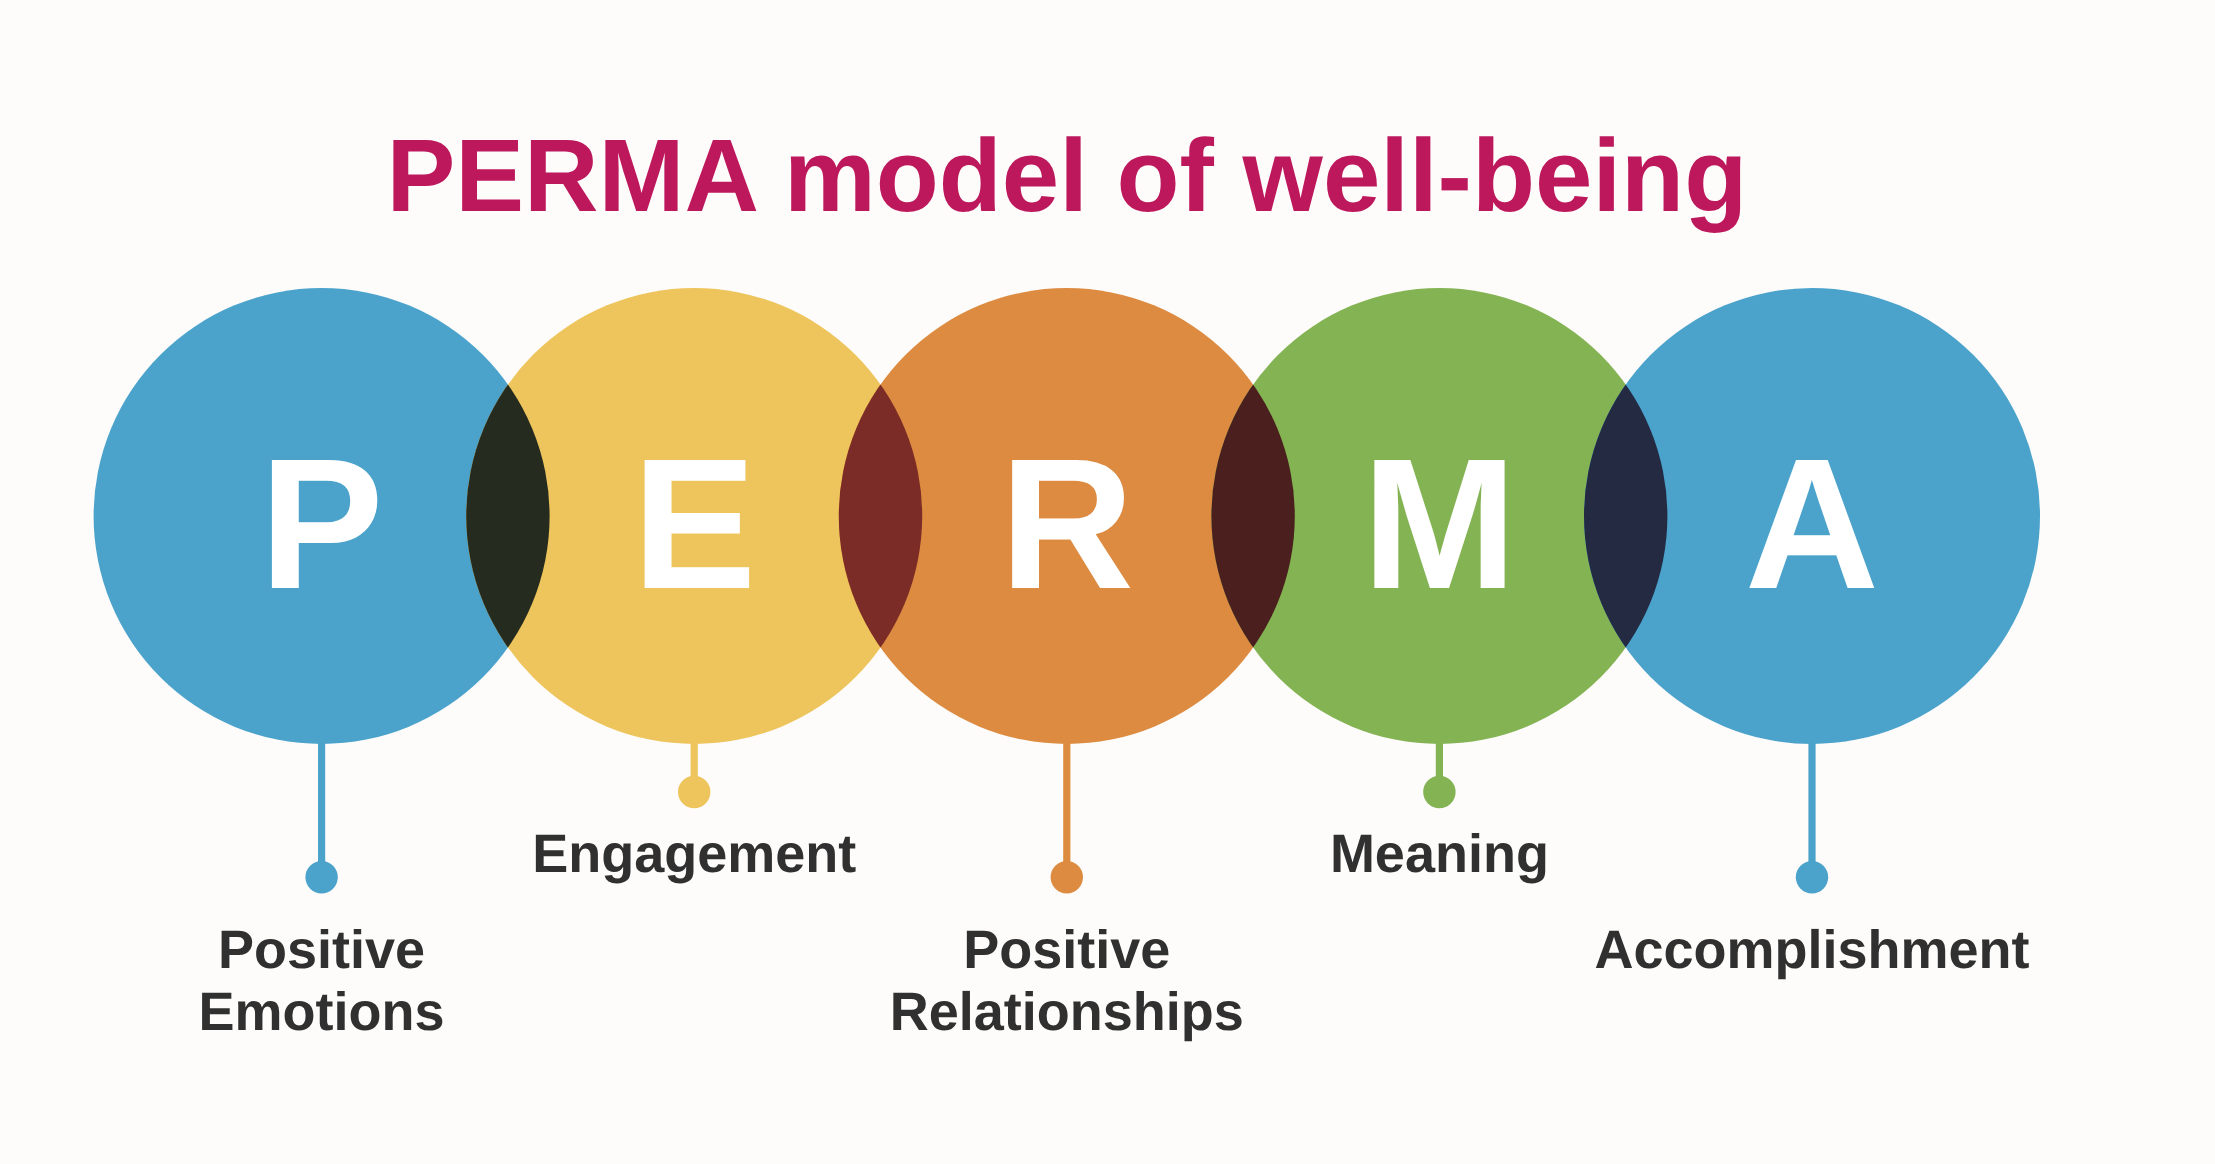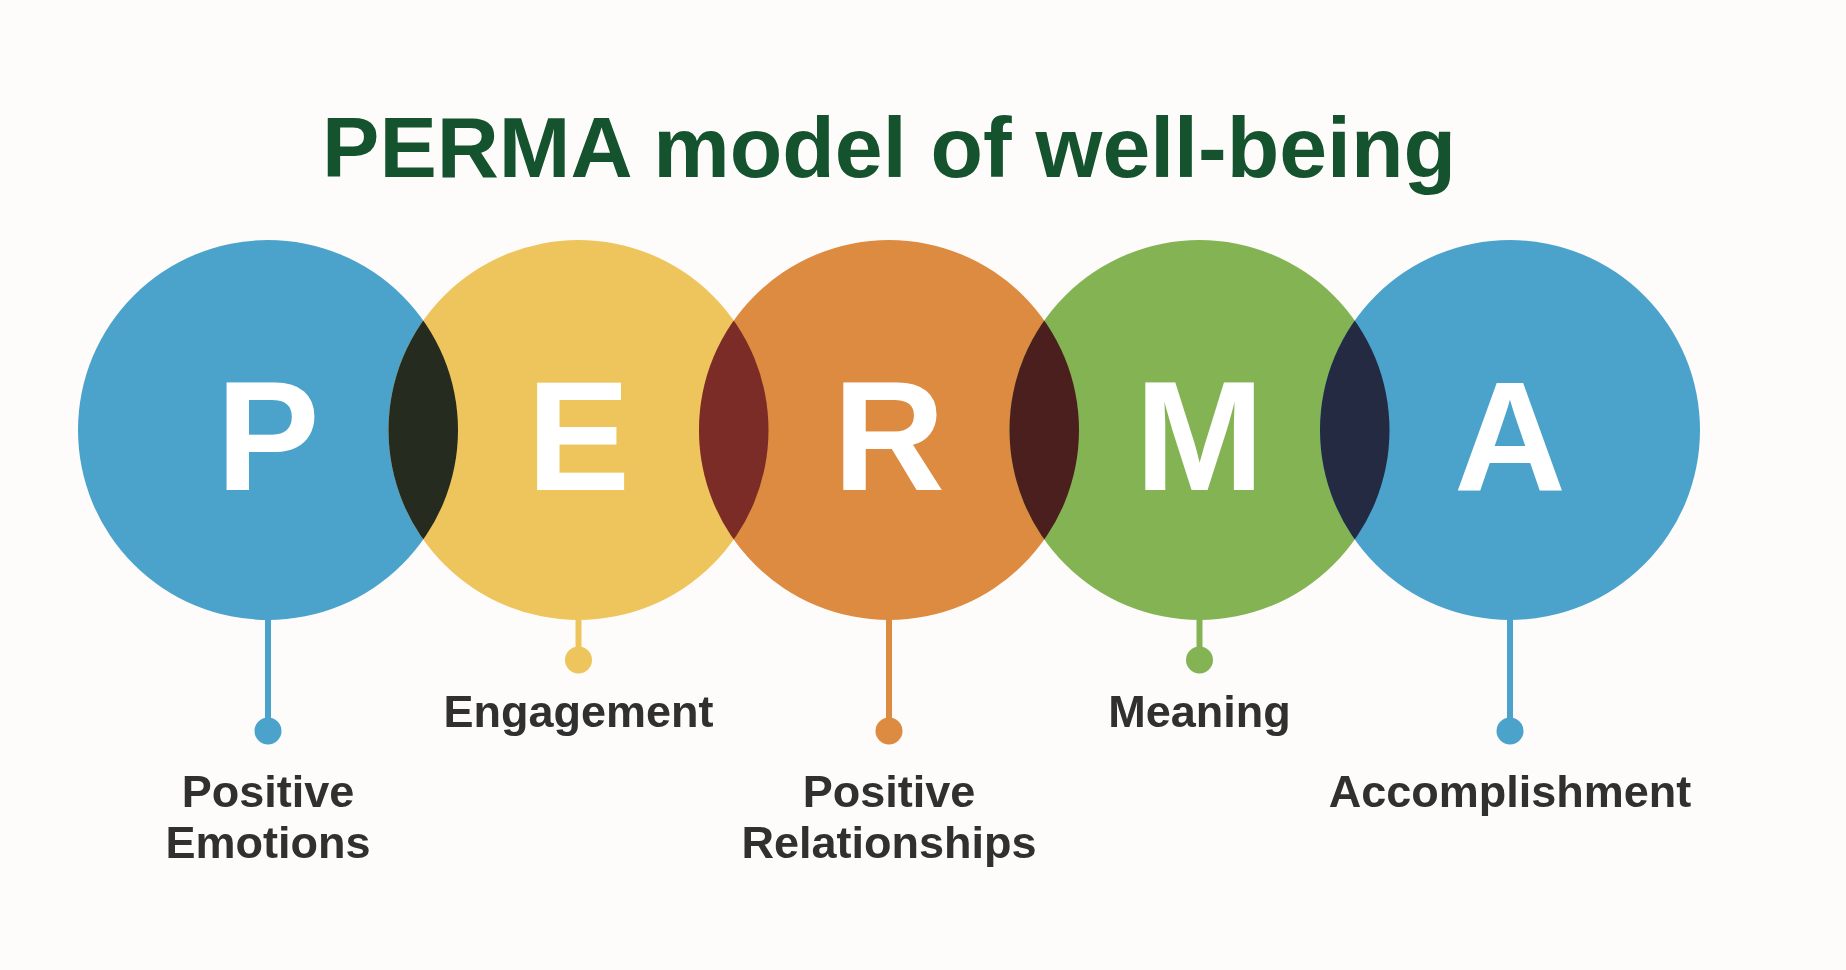--- a/index.html
+++ b/index.html
@@ -42,21 +42,21 @@
   }
   .circle-label {
     font-size: 45px;
     font-weight: 700;
   }
 </style>
 </head>
 <body style="background: rgb(253, 252, 250);">
 
 <div class="canvas">
-  <h1 class="title" style="color: #14532d;">PERMA model of well-being</h1>
+  <h1 class="title" style="color: #be185d;">PERMA model of well-being</h1>
   <svg id="diagram-svg" class="diagram" width="1846" height="970" viewBox="0 0 1846 970">
       <circle cx="268" cy="430" r="190" fill="#4ba3cc"></circle>
       <circle cx="578.5" cy="430" r="190" fill="#eec55c"></circle>
       <circle cx="889" cy="430" r="190" fill="#dc8b41"></circle>
       <circle cx="1199.5" cy="430" r="190" fill="#84b354"></circle>
       <circle cx="1510" cy="430" r="190" fill="#4ba3cc"></circle>
       <defs>
         <clipPath id="clip-0">
           <circle cx="268" cy="430" r="190"></circle>
         </clipPath>

